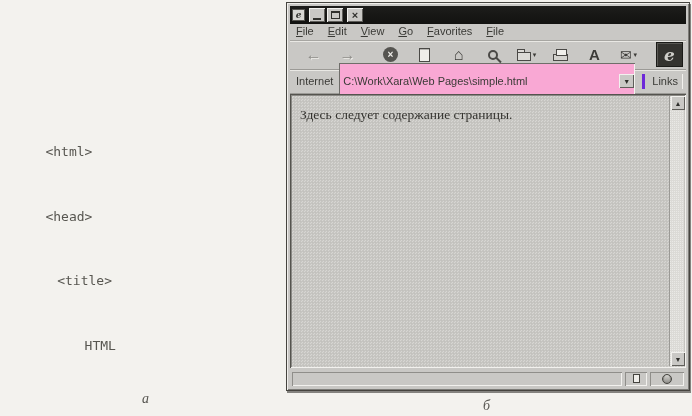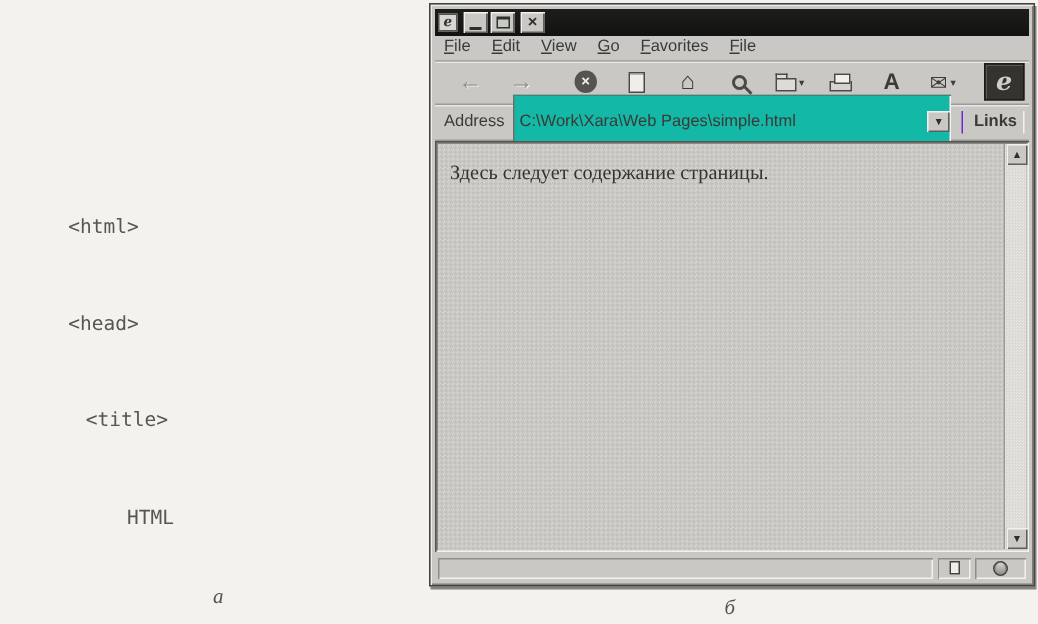--- a/index.html
+++ b/index.html
@@ -134,40 +134,40 @@
   .addressbar {
     height:24px; flex:0 0 24px;
     display:flex; align-items:center; gap:6px;
     padding:2px 3px 3px 6px;
     font-size:11px; color:#3a3a36;
     border-bottom:1px solid #9b9a96;
     box-shadow:0 1px 0 #e9e8e4;
   }
   .combo {
     flex:1; height:36px; display:flex; align-items:center;
-    background:#14b8a6;
+    background:#f9a8d4;
     box-shadow: inset 1px 1px 0 #6f6e6a, inset -1px -1px 0 #f4f3ef;
     padding:1px;
   }
   .addr-input {
     flex:1; border:none; outline:none; background:transparent;
     font:11px "Liberation Sans", sans-serif; color:#3a3a36;
     padding:0 3px; min-width:0;
   }
   .combo-btn {
     width:15px; height:14px; background:#c9c8c5;
     box-shadow: inset 1px 1px 0 #f2f1ee, inset -1px -1px 0 #5f5e5a;
     display:flex; align-items:center; justify-content:center;
   }
   .combo-arrow { font-size:7px; color:#2f2f2c; line-height:1; }
   .links-btn {
     padding:1px 5px 2px 7px; margin-left:1px;
-    border-left:1px solid #6d28d9;
+    border-left:3px solid #6d28d9;
     box-shadow:-1px 0 0 #f2f1ee inset;
-    font-size:11px; color:#3a3a36;font-weight:bold;
+    font-size:11px; color:#3a3a36;
   }
 
   
   .content {
     position:relative; flex:1; overflow:hidden;
     background-color:#c8c7c3;
     background-image:
       linear-gradient(45deg, rgba(255,255,255,.30) 25%, transparent 25%, transparent 75%, rgba(255,255,255,.30) 75%),
       linear-gradient(45deg, rgba(0,0,0,.06) 25%, transparent 25%, transparent 75%, rgba(0,0,0,.06) 75%);
     background-size:3px 3px;
@@ -291,21 +291,21 @@
         <span class="glyph-fontA">A</span>
       </span>
     <span class="tbtn">
         <span class="glyph-mail">✉</span>
         <span class="dd-arrow">▾</span>
       </span>
     <span class="ie-logo">e</span>
   </div>
 
   <div class="addressbar">
-    <span>Address</span>
+    <span>Internet</span>
     <span class="combo">
       <input class="addr-input" value="C:\Work\Xara\Web Pages\simple.html" style="">
       <span class="combo-btn">
           <span class="combo-arrow">▼</span>
         </span>
     </span>
     <span class="links-btn">Links</span>
   </div>
 
   <div class="content">

